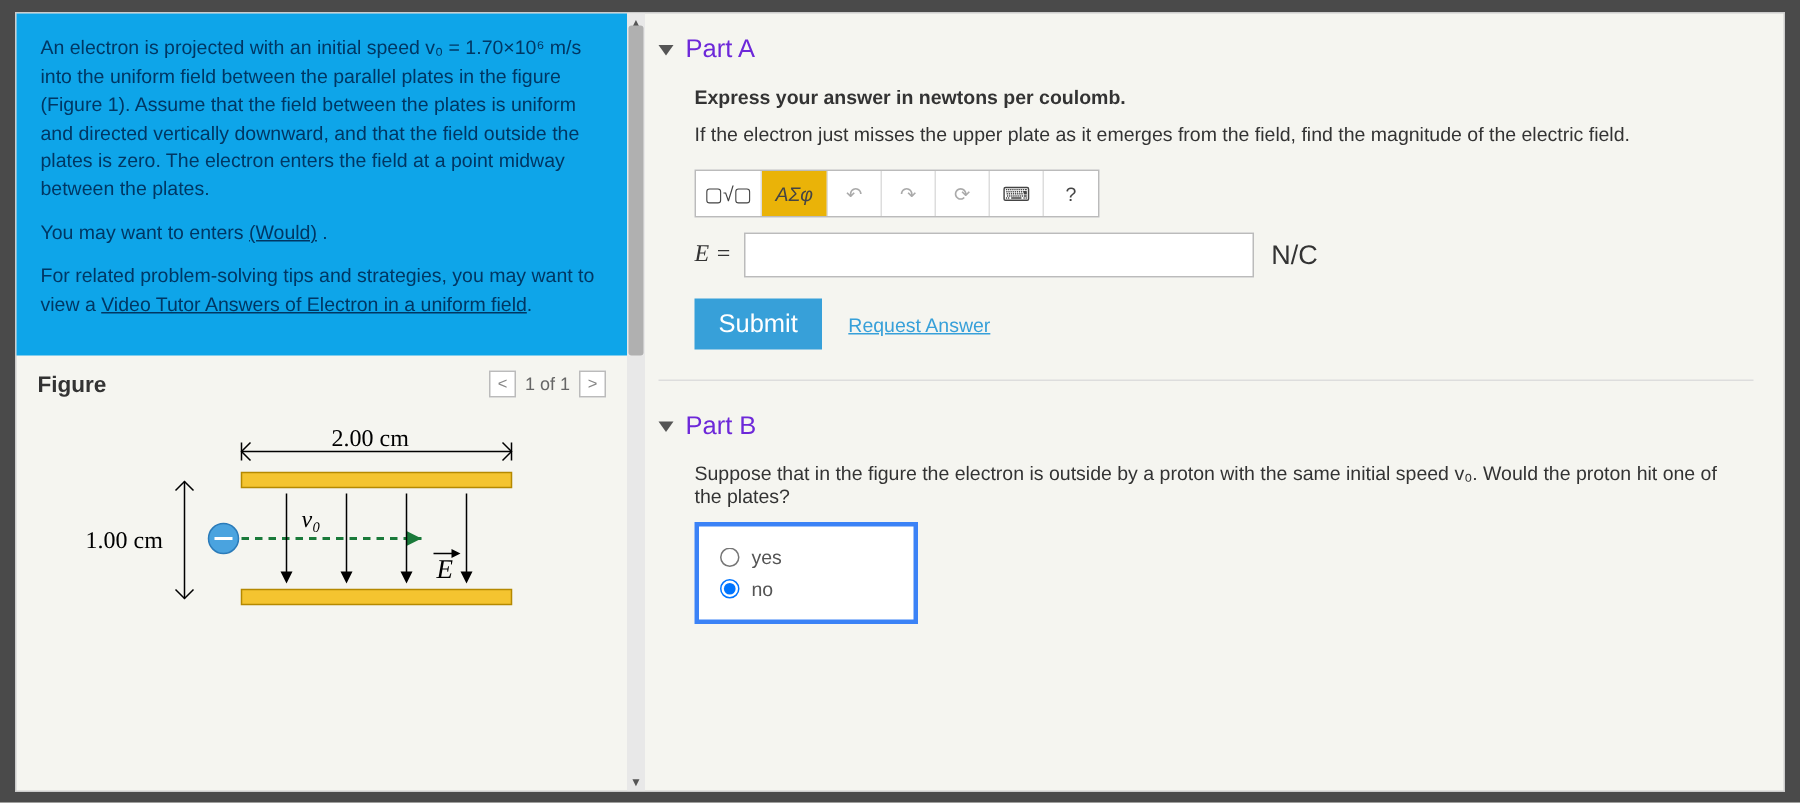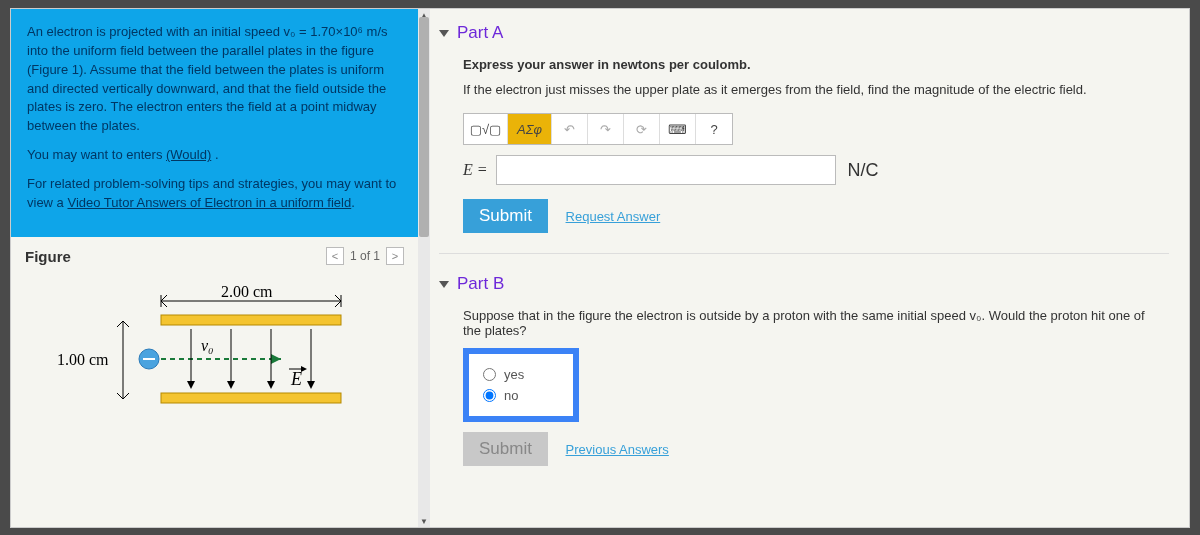--- a/index.html
+++ b/index.html
@@ -107,22 +107,22 @@
   .unit { font-size:18px; color:#333; margin-left:4px; }
   .submit-btn {
     background:#37a0d9; color:#fff; border:none;
     padding:7px 16px; font-size:17px; cursor:pointer;
   }
   .req-link {
     color:#37a0d9; text-decoration:underline; margin-left:14px;
     font-size:13px; cursor:pointer;
   }
   .choice-box {
-    border:6px solid #3b82f6; background:#fff; padding:10px 14px;
-    margin:6px 0 10px 0; width:116px;
+    border:3px solid #3b82f6; background:#fff; padding:10px 14px;
+    margin:6px 0 10px 0; width:149px;
   }
   .choice { display:flex; align-items:center; gap:8px; padding:3px 0; color:#555;}
   .choice input { cursor:pointer; }
   .submit-btn.gray {
     background:#c8c8c8; color:#888; cursor:default;
   }
   .prev-link { color:#37a0d9; text-decoration:underline; margin-left:14px; font-size:13px; cursor:pointer;}
   .hr { border:none; border-top:1px solid #ddd; margin: 6px 20px; }
 </style>
 </head>
@@ -238,19 +238,15 @@
       <div class="choice-box">
         <label class="choice">
           <input type="radio" name="pb" style="">
           <span>yes</span>
         </label>
         <label class="choice">
           <input type="radio" name="pb" checked="" style="">
           <span>no</span>
         </label>
       </div>
-      <div>
-        <button class="submit-btn gray">Submit</button>
-        <a class="prev-link">Previous Answers</a>
-      </div>
     </div>
   </div>
 </div>
 
 </body></html>

